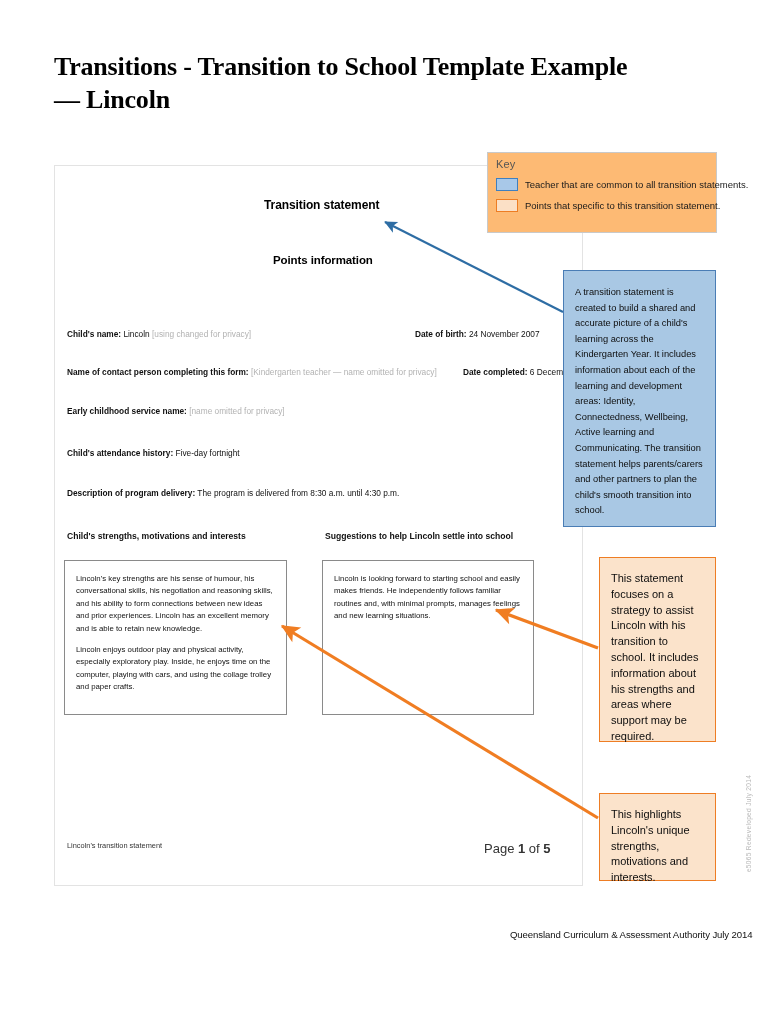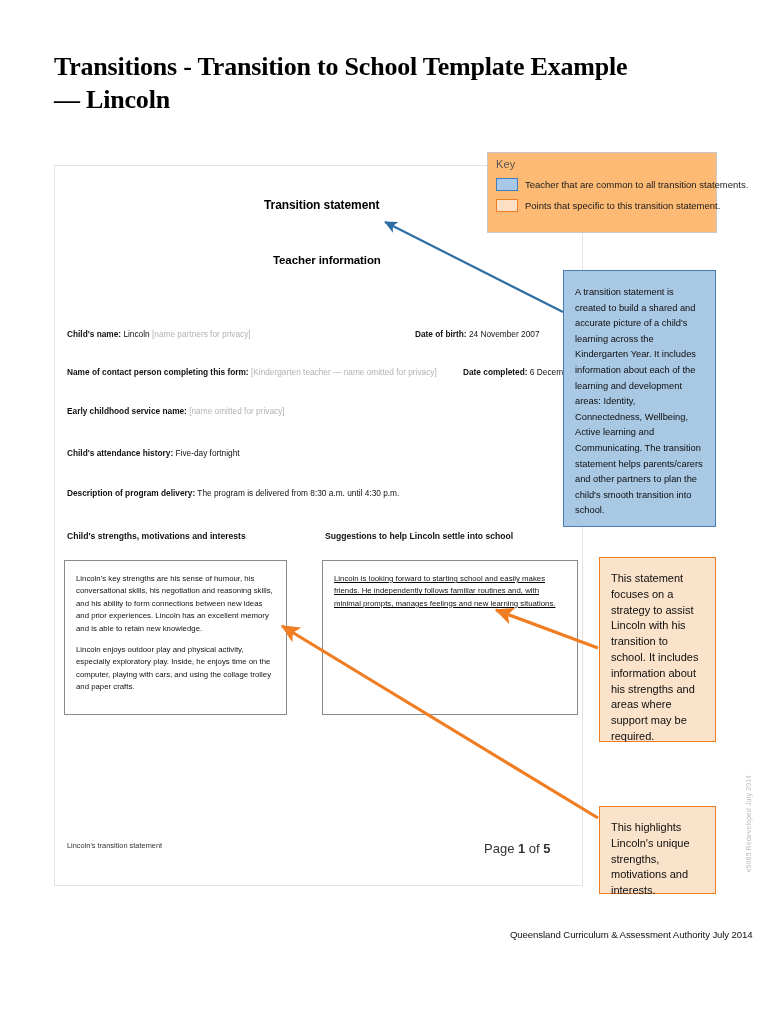--- a/index.html
+++ b/index.html
@@ -69,42 +69,42 @@
   .col-head{position:absolute;font-size:8.6px;font-weight:700;color:#111;}
   .col-head.left{left:67px;top:531px;}
   .col-head.right{left:325px;top:531px;}
 
   
   .content-box{
     position:absolute;border:1px solid #8a8a8a;background:#fff;
     box-sizing:border-box;padding:12px 11px 10px 11px;
   }
   .content-box.left{left:64px;top:560px;width:223px;height:155px;}
-  .content-box.right{left:322px;top:560px;width:256px;height:155px;text-decoration:underline;}
+  .content-box.right{left:322px;top:560px;width:212px;height:155px;}
   .content-box p{
     margin:0 0 9px 0;font-size:7.8px;line-height:12.4px;color:#111;
   }
   .content-box p:last-child{margin-bottom:0;}
 
   
   .callout{position:absolute;box-sizing:border-box;z-index:5;}
   .callout p{margin:0;}
   .callout.blue{
     left:563px;top:270px;width:153px;height:257px;
     background:#a9c8e4;border:1px solid #4a7db5;
     padding:14px 11px;
   }
   .callout.blue p{font-size:9.3px;line-height:15.6px;color:#0d0d0d;}
   .callout.orange{
     background:#fbe3cb;border:1.6px solid #ee7d24;
     padding:13px 11px;
   }
   .callout.orange p{font-size:11px;line-height:15.8px;color:#0d0d0d;}
   .callout.o1{left:599px;top:557px;width:117px;height:185px;}
-  .callout.o2{left:599px;top:793px;width:117px;height:88px;margin-top:13px;}
+  .callout.o2{left:599px;top:793px;width:117px;height:88px;}
 
   
   .foot-left{position:absolute;left:67px;top:841px;font-size:7.4px;color:#333;}
   .foot-right{position:absolute;left:484px;top:841px;font-size:13px;color:#333;}
   .foot-right b{font-weight:700;}
 
   
   .credit{
     position:absolute;left:510px;top:929px;font-size:9.6px;color:#111;
     white-space:nowrap;letter-spacing:-0.1px;
@@ -140,26 +140,26 @@
       <span class="key-swatch blue"></span>
       <span class="key-label">Teacher that are common to all transition statements.</span>
     </div>
     <div class="key-row r2">
       <span class="key-swatch orange"></span>
       <span class="key-label">Points that specific to this transition statement.</span>
     </div>
   </div>
 
   <div class="stmt-head">Transition statement</div>
-  <div class="teacher-head">Teacher information</div>
+  <div class="teacher-head">Points information</div>
 
   <div class="form-row r-name">
     <span class="lbl">Child's name:</span>
     <span class="val">Lincoln</span>
-    <span class="ph">[name partners for privacy]</span>
+    <span class="ph">[using changed for privacy]</span>
   </div>
 
   <div class="form-row r-dob">
     <span class="lbl">Date of birth:</span>
     <span class="val">24 November 2007</span>
   </div>
 
   <div class="form-row r-contact">
     <span class="lbl">Name of contact person completing this form:</span>
     <span class="ph">[Kindergarten teacher — name omitted for privacy]</span>

